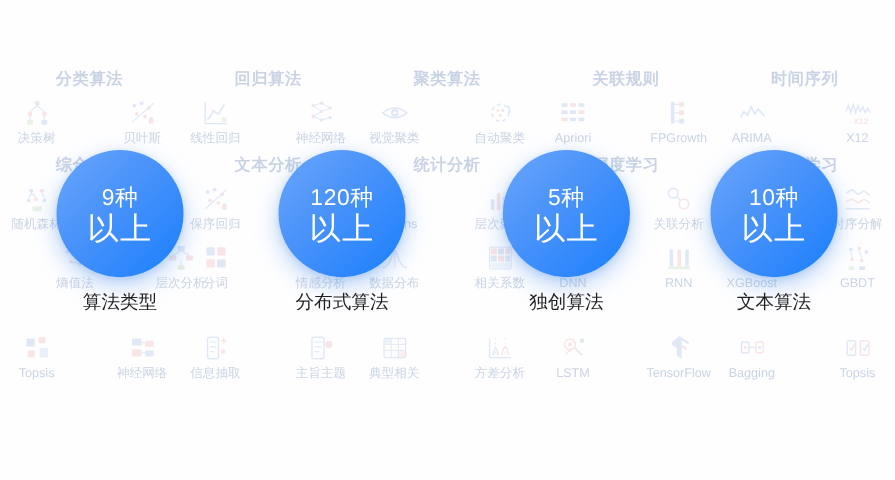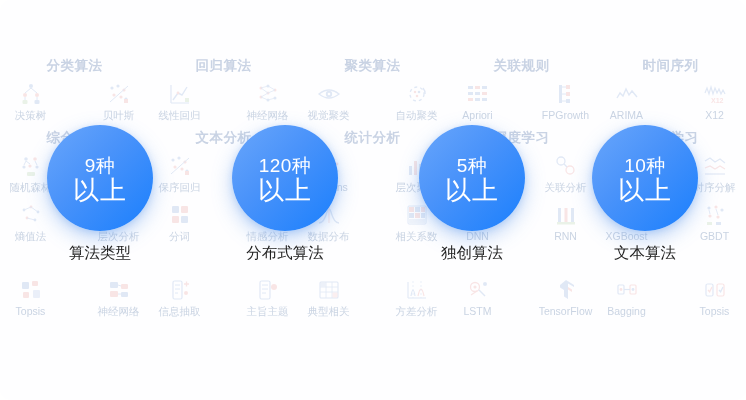--- a/index.html
+++ b/index.html
@@ -177,21 +177,21 @@
                 <svg width="24" height="24" viewBox="0 0 24 24">
                   <path d="M3 19 C9 19 9 6 21 6" stroke="#b9cbe8" stroke-width="1.6" fill="none"></path>
                   <circle cx="8" cy="16" r="1.5" fill="#f2c3c3"></circle>
                   <circle cx="15" cy="8" r="1.5" fill="#f2c3c3"></circle>
                 </svg>
               </div>
               <div class="bg-label">逻辑回归</div>
             </div>
           </div>
         </div>
-        <div class="bg-group" style="top: 195px;">
+        <div class="bg-group" style="top: 195px; padding-left: 32px;">
           <div class="bg-group-title" style="height: 0px;"></div>
           <div class="bg-items">
             <div class="bg-item">
               <div class="bg-icon">
                 <svg width="24" height="24" viewBox="0 0 24 24">
                   <circle cx="5" cy="7" r="1.4" fill="#b9cbe8"></circle>
                   <circle cx="12" cy="4" r="1.4" fill="#f2c3c3"></circle>
                   <circle cx="19" cy="9" r="1.4" fill="#b9cbe8"></circle>
                   <circle cx="8" cy="15" r="1.4" fill="#f2c3c3"></circle>
                   <circle cx="16" cy="17" r="1.4" fill="#b9cbe8"></circle>

